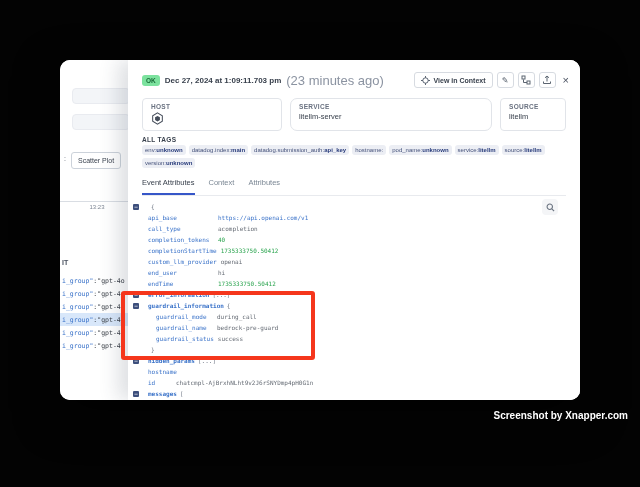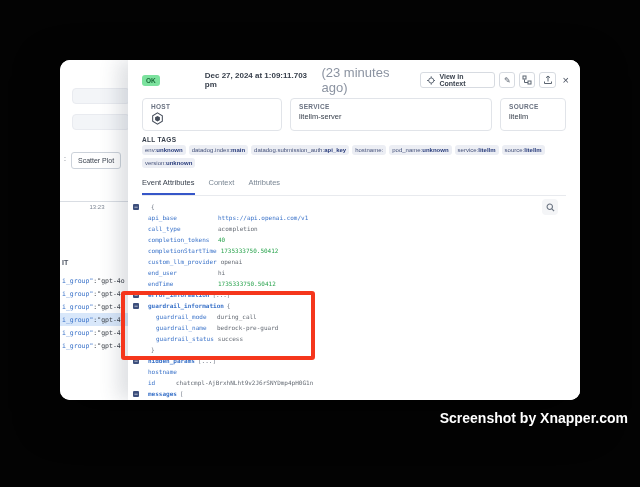--- a/index.html
+++ b/index.html
@@ -32,37 +32,37 @@
   .lkey { color:#3b73c9; } .lval { color:#3c4149; }
 
   
   .panel { position:absolute; left:68px; top:0; right:0; bottom:0; background:#fff;
            box-shadow:-10px 0 18px rgba(50,60,80,.16); }
 
   .p-header { position:absolute; left:14px; right:11px; top:10px; height:20px;
               display:flex; align-items:center; gap:5px; }
   .ok-badge { background:#7ce29e; color:#186a38; font-size:6.5px; font-weight:bold;
               padding:2px 4px; border-radius:3px; }
-  .ts { font-size:8px; font-weight:bold; color:#39414d;margin-left:40px; }
+  .ts { font-size:8px; font-weight:bold; color:#39414d; }
   .rel { font-size:13px; color:#8b93a1; }
   .h-right { margin-left:auto; display:flex; align-items:center; gap:4px; }
   .ctx-btn { height:16px; display:flex; align-items:center; gap:4px; padding:0 6px;
              border:1px solid #d7dbe1; border-radius:3px; background:#fff;
              font-size:7px; font-weight:bold; color:#39414d; }
   .icon-btn { width:17px; height:16px; border:1px solid #d7dbe1; border-radius:3px;
               background:#fff; display:flex; align-items:center; justify-content:center;
               font-size:8px; color:#5b6470; }
   .close-x { font-size:11px; color:#4a5261; margin-left:3px; cursor:default; line-height:1; }
 
   .p-boxes { position:absolute; left:14px; right:14px; top:38px; height:33px;
              display:flex; gap:8px; }
   .ibox { border:1px solid #e1e4e9; border-radius:4px; padding:4px 8px; background:#fff; }
   .ibox .lbl { font-size:6.5px; font-weight:bold; color:#697180; letter-spacing:.3px; }
   .ibox .val { font-size:7.5px; color:#39414d; margin-top:2px; }
-  .b-host { width:140px; } .b-service { width:202px; } .b-source { flex:1; }
+  .b-host { width:140px; } .b-service { width:202px;border-radius:7px; } .b-source { flex:1; }
 
   .p-tags-label { position:absolute; left:14px; top:76px; font-size:6.5px;
                   font-weight:bold; color:#39414d; letter-spacing:.3px; }
   .p-tags { position:absolute; left:14px; right:14px; top:85px; display:flex;
             flex-wrap:wrap; gap:3px; }
   .tag { display:inline-flex; background:#eceef4; border-radius:3px; padding:1px 3px;
          font-size:6px; line-height:8px; white-space:nowrap; }
   .tkey { color:#44517a; } .tval { color:#2a3d7c; font-weight:bold; }
 
   .p-tabs { position:absolute; left:14px; right:14px; top:118px; height:18px;
@@ -88,21 +88,21 @@
   .obj .akey { min-width:0; font-weight:bold; }
   .aval { margin-left:4px; color:#666c75; }
   .v-num .aval { color:#2aa44e; }
   .v-link .aval { color:#3b73c9; }
   .asuf { margin-left:3px; color:#707886; }
 
   
   .red-box { position:absolute; left:121px; top:291px; width:194px; height:69px;
              border:4px solid #f5361c; border-radius:3px; z-index:10; }
 
-  .watermark { position:absolute; right:12px; top:410px; font-size:14px;
+  .watermark { position:absolute; right:12px; top:410px; font-size:10px;
                font-weight:bold; color:#fff; z-index:5; }
 </style>
 </head>
 <body>
 
 <div class="window">
 
   <div class="bg-app">
     <div class="gray-bar bar1"></div>
     <div class="gray-bar bar2"></div>

